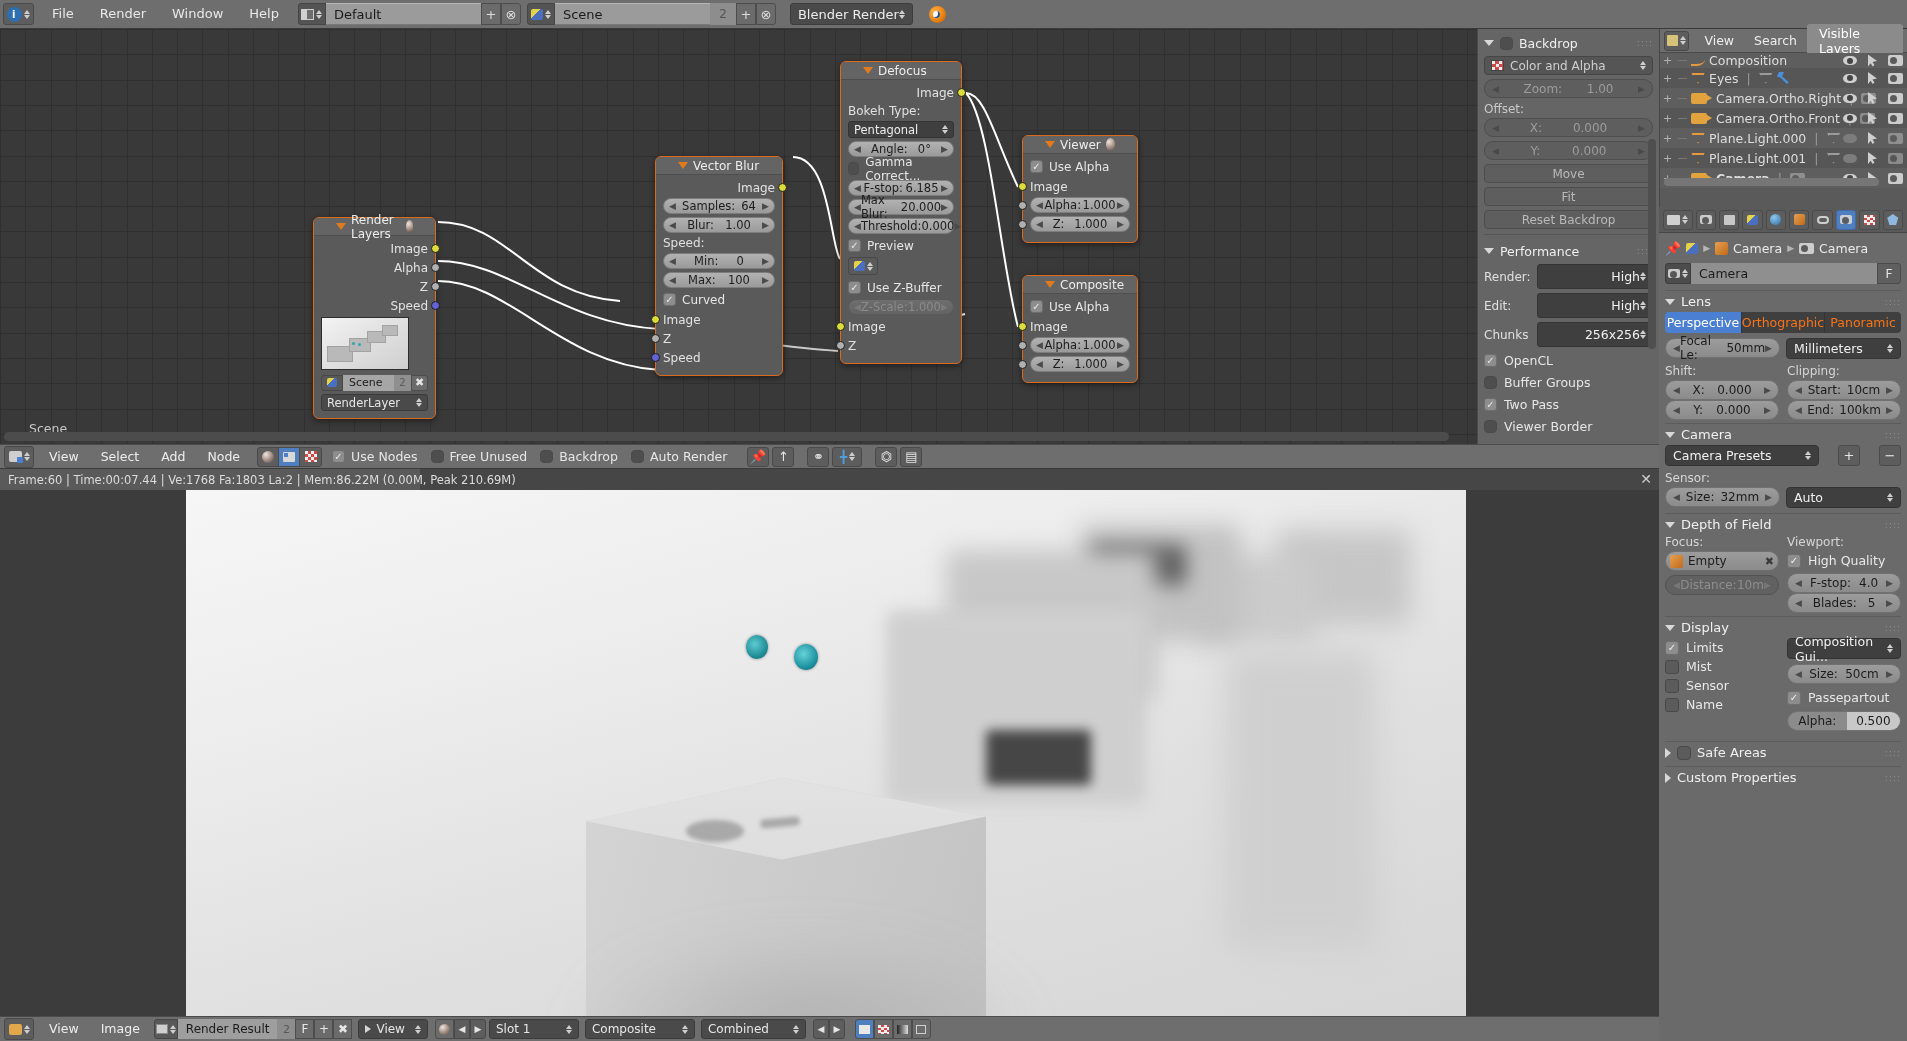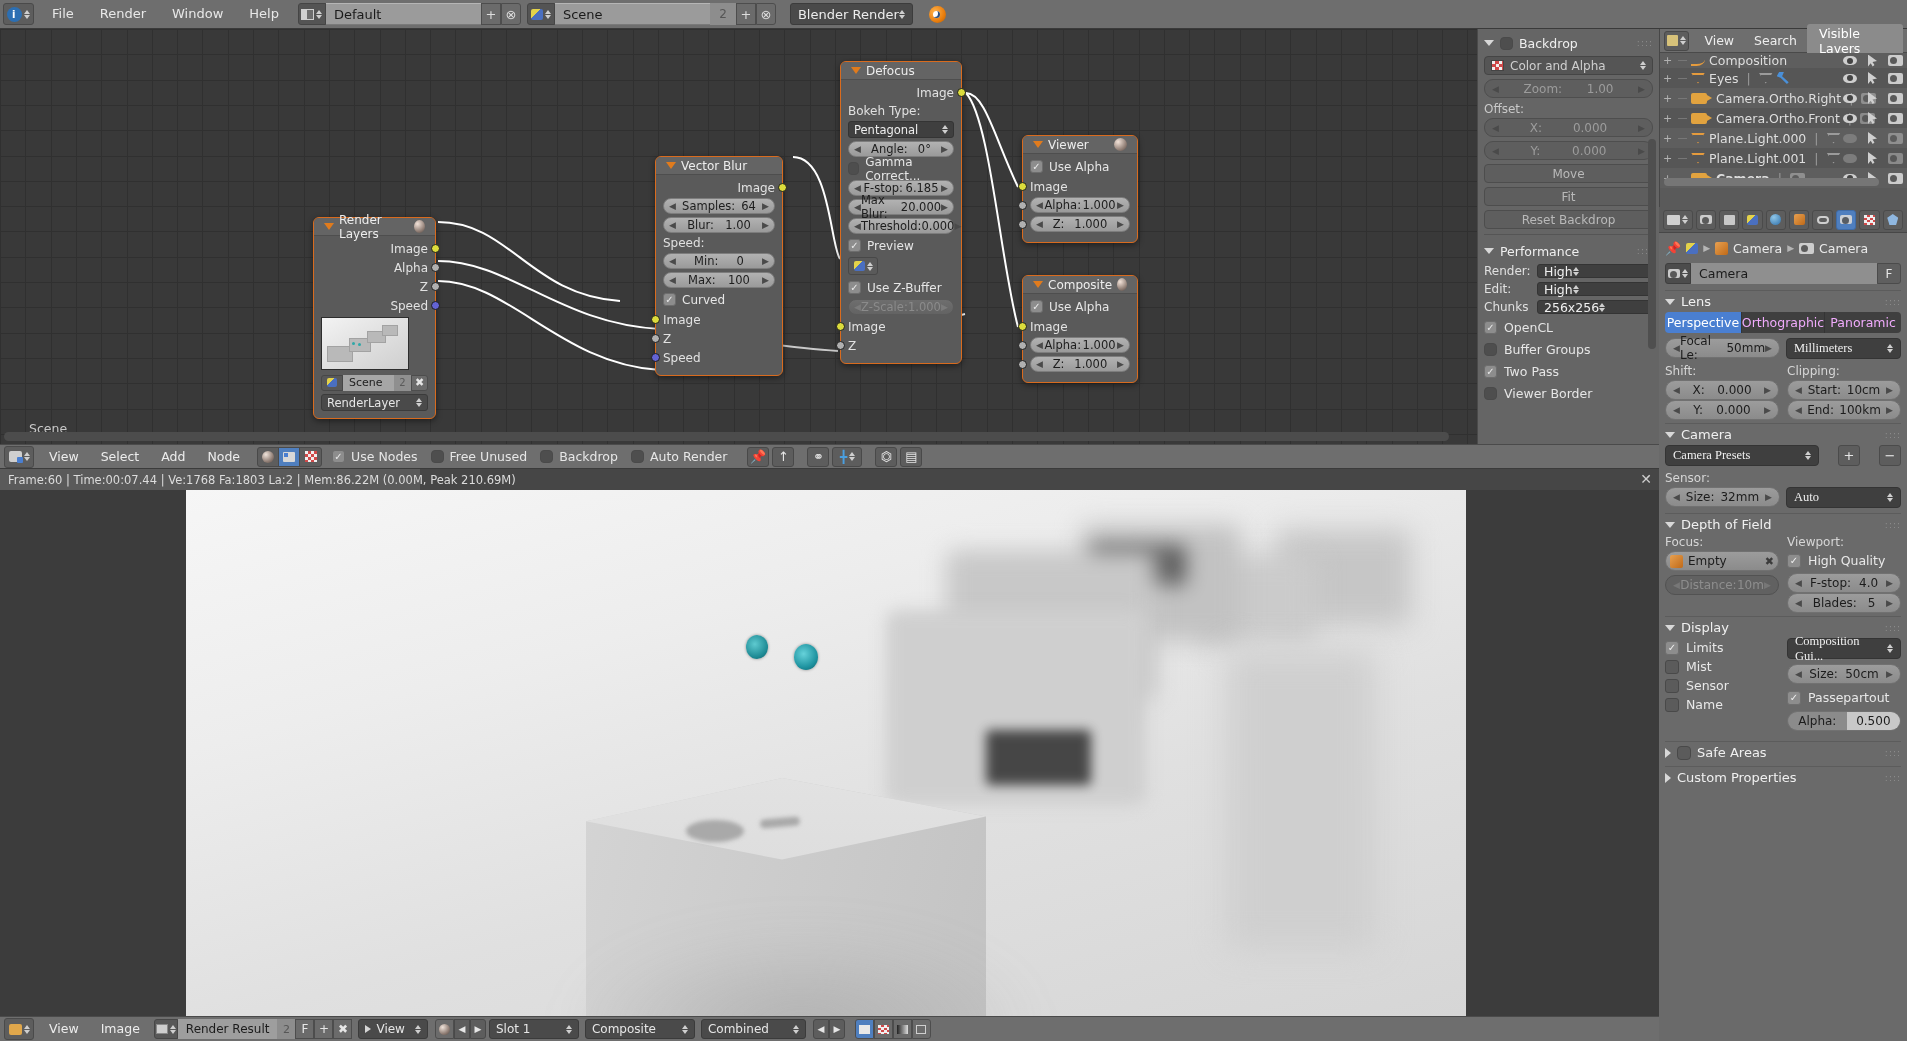--- a/index.html
+++ b/index.html
@@ -49,21 +49,21 @@
       repeating-linear-gradient(to bottom, #303030 0 1px, transparent 1px 25.3px),
       #393939;
     overflow:hidden; }
   .ne-scene-label { position:absolute; left:29px; top:392px; font-size:12.5px; color:#c8c8c8; }
   .ne-hscroll { position:absolute; left:4px; bottom:3px; width:1445px; height:9px;
     background:#4c4c4c; border-radius:5px; }
 
   .node { position:absolute; border:1px solid #d96b1e; border-radius:6px;
     background:#5a5a5a; box-shadow:0 2px 6px rgba(0,0,0,.45); }
   .node-head { height:18px; background:#646464; border-radius:5px 5px 0 0;
-    display:flex; align-items:center; padding:0 10px; gap:5px; font-size:12px; color:#ededed;
+    display:flex; align-items:center; padding:0 22px; gap:5px; font-size:12px; color:#ededed;
     border-bottom:1px solid #4e4e4e; }
   .tri { width:0;height:0;border-left:5px solid transparent;border-right:5px solid transparent;
     border-top:7px solid #e07b1d; }
   .node-head .sphere { margin-left:auto; width:13px; height:13px; border-radius:50%;
     background:radial-gradient(circle at 32% 30%, #f2e2d8, #8d7b72 65%, #4f4541); }
   .node-body { padding:4px 7px 7px 7px; }
   .row { height:17px; display:flex; align-items:center; font-size:12px; color:#e2e2e2;
     position:relative; margin-bottom:2px; }
   .row.out { justify-content:flex-end; }
   .numfield { height:16px; background:linear-gradient(#b2b2b2,#9a9a9a); border-radius:8px;
@@ -165,22 +165,22 @@
     color:#cfcfcf; margin-bottom:4px; }
   .p-num { height:19px; background:#5e5e5e; border:1px solid #4e4e4e; border-radius:9px;
     display:flex; align-items:center; justify-content:space-between; padding:0 7px; font-size:12px;
     color:#9c9c9c; margin-bottom:4px; }
   .p-btn { height:19px; background:#5e5e5e; border:1px solid #4d4d4d; border-radius:4px;
     display:flex; align-items:center; justify-content:center; font-size:12px; color:#b9b9b9;
     margin-bottom:4px; }
   .p-lab { font-size:12px; color:#c9c9c9; margin-bottom:2px; }
   .p-row { display:flex; align-items:center; gap:5px; margin-bottom:4px; }
   .p-row .k { font-size:12px; color:#e0e0e0; width:48px; }
-  .p-dark { flex:1; height:14px; background:#3f3f3f; border:1px solid #343434; border-radius:3px;
-    display:flex; align-items:center; justify-content:flex-start; padding:4px 6px; font-size:12.5px;
+  .p-dark { flex:1; height:25px; background:#3f3f3f; border:1px solid #343434; border-radius:3px;
+    display:flex; align-items:center; justify-content:flex-end; padding:4px 6px; font-size:12.5px;
     color:#f0f0f0; }
   .p-chk { display:flex; align-items:center; gap:7px; font-size:12.5px; margin-bottom:4px; height:18px; }
   .pnl-sep { height:1px; background:#555; margin:5px 0 6px 0; }
   .n-vscroll { position:absolute; right:3px; top:110px; width:8px; height:210px; background:#4f4f4f;
     border-radius:4px; }
 
   
   .outliner { position:absolute; left:1659px; top:29px; width:248px; height:178px; background:#5a5a5a;
     border-left:1px solid #474747; }
   .ol-head { height:24px; background:#6e6e6e; display:flex; align-items:center; padding:0 4px;
@@ -216,34 +216,34 @@
     display:flex; align-items:center; justify-content:center; }
   .idb-name { flex:1; height:21px; background:#8f8f8f; color:#1b1b1b; font-size:12.5px;
     display:flex; align-items:center; padding:0 8px; }
   .idb-f { width:24px; height:21px; background:#5f5f5f; border:1px solid #4b4b4b; border-radius:0 3px 3px 0;
     display:flex; align-items:center; justify-content:center; font-size:12px; }
   .sec-head { display:flex; align-items:center; gap:6px; font-size:13px; color:#f0f0f0; height:22px;
     border-top:1px solid #5c5c5c; margin-top:3px; }
   .sec-head .dots { margin-left:auto; color:#8d8d8d; font-size:9px; letter-spacing:1px; }
   .seg { display:flex; height:21px; margin-bottom:5px; border-radius:4px; overflow:hidden; }
   .seg > div { flex:1; display:flex; align-items:center; justify-content:center; font-size:12.5px;
-    background:#3f3f3f; color:#f0abfc; border-right:1px solid #343434; }
+    background:#3f3f3f; color:#f97316; border-right:1px solid #343434; }
   .seg > div:last-child { border-right:none; }
   .seg > div.on { background:#4a7fd1; color:#fff; }
   .f2 { display:flex; gap:6px; margin-bottom:5px; }
   .f2 > * { flex:1; }
   .pn { height:20px; background:linear-gradient(#9c9c9c,#8b8b8b); border:1px solid #717171;
     border-radius:10px; display:flex; align-items:center; justify-content:space-between;
     padding:0 7px; font-size:12px; color:#1c1c1c; }
   .pn.dis { background:#616161; border-color:#525252; color:#8e8e8e; }
   .pn .arr2 { font-size:9px; color:#4a4a4a; }
   .pn.dis .arr2 { color:#777; }
   .pd { height:21px; background:#3f3f3f; border:1px solid #343434; border-radius:4px;
     display:flex; align-items:center; justify-content:space-between; padding:0 7px;
-    font-size:12.5px; color:#f0f0f0; margin-bottom:5px;font-family:Liberation Serif, serif; }
+    font-size:12.5px; color:#f0f0f0; margin-bottom:5px; }
   .mini-lab { font-size:12px; color:#d6d6d6; margin-bottom:2px; }
   .pchk { display:flex; align-items:center; gap:7px; font-size:12.5px; color:#e8e8e8; height:19px; }
   .pbox { width:14px; height:14px; border-radius:3px; background:#5b5b5b; border:1px solid #494949;
     display:flex; align-items:center; justify-content:center; font-size:10px; color:#efefef; }
   .pbox.on { background:#8d8d8d; border-color:#6f6f6f; }
   .col2 { display:flex; gap:8px; }
   .col2 > div { flex:1; }
   .objfield { height:20px; background:linear-gradient(#9c9c9c,#8b8b8b); border:1px solid #717171;
     border-radius:10px; display:flex; align-items:center; padding:0 4px; gap:5px; font-size:12px;
     color:#1c1c1c; margin-bottom:4px; }

